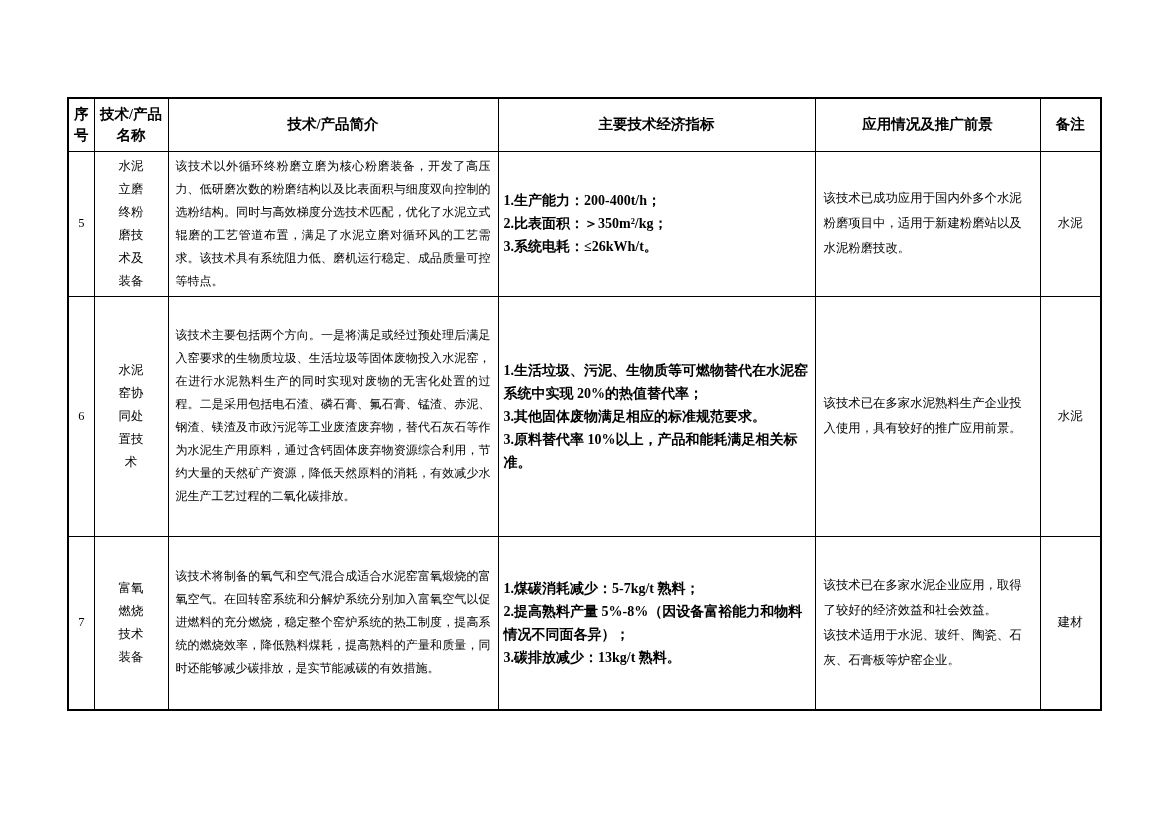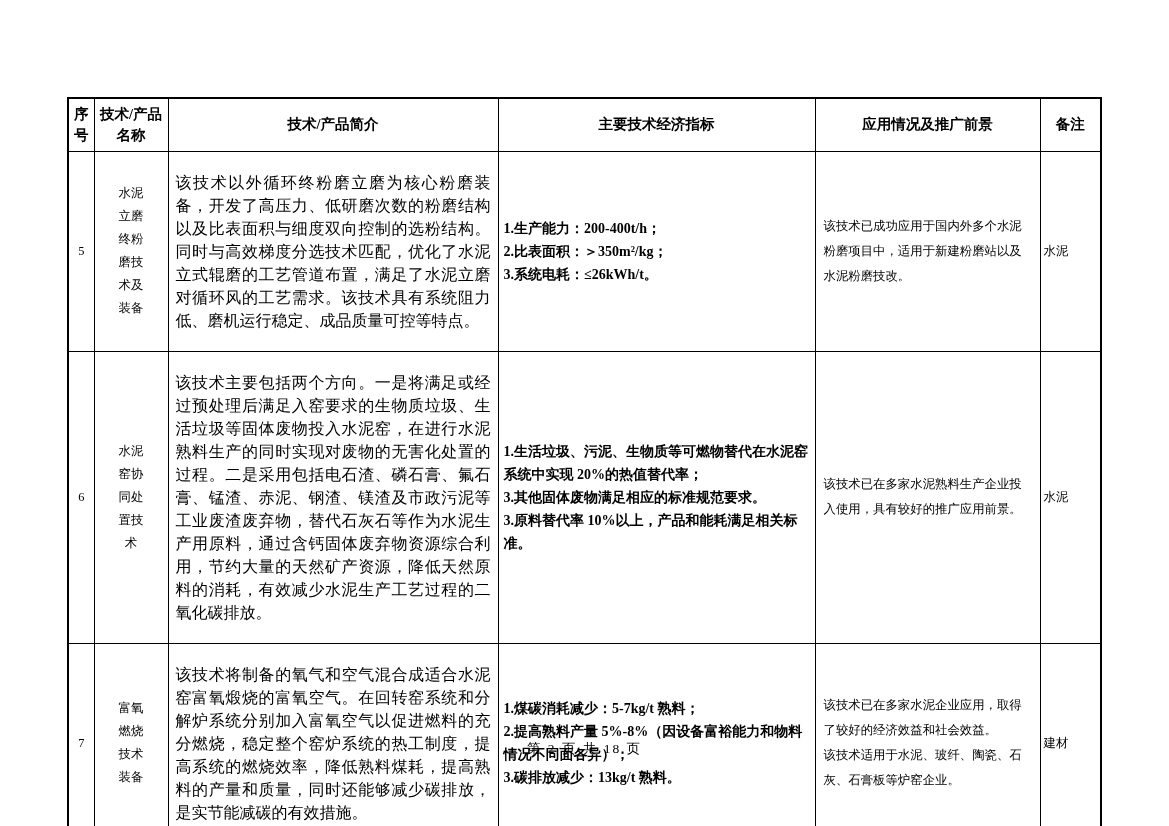--- a/index.html
+++ b/index.html
@@ -50,42 +50,43 @@
     padding: 2px 1px;
   }
   td.c-name {
     text-align: center;
     padding: 2px 20px;
     line-height: 23px;
   }
   td.c-intro {
     text-align: justify;
     text-justify: inter-character;
-    padding: 19px 7px;
+    padding: 3px 7px;
     line-height: 23px;
-    font-size: 16px;
+    font-size: 12px;
   }
   td.c-ind {
     padding: 3px 5px;
     font-size: 14px;
     font-weight: bold;
   }
   td.c-ind .line {
     line-height: 23px;
     text-align: left;
   }
   td.c-app {
     padding: 12px 8px;
     font-size: 12.4px;
   }
   td.c-app .line {
     line-height: 25px;
     text-align: left;
   }
   td.c-rem {
+    text-align: center;
     padding: 6px 3px;
   }
   .page-footer {
     position: absolute;
     left: 0;
     right: 0;
     top: 740px;
     text-align: center;
     font-size: 13.5px;
     letter-spacing: 2px;
@@ -156,15 +157,14 @@
           </td>
         <td class="c-app">
             <div class="line">该技术已在多家水泥企业应用，取得了较好的经济效益和社会效益。</div>
             <div class="line">该技术适用于水泥、玻纤、陶瓷、石灰、石膏板等炉窑企业。</div>
           </td>
         <td class="c-rem">建材</td>
       </tr>
     </tbody>
   </table>
 
-  <div class="page-footer">第 2 页 共 18 页</div>
 
 </div>
 
 </body></html>

